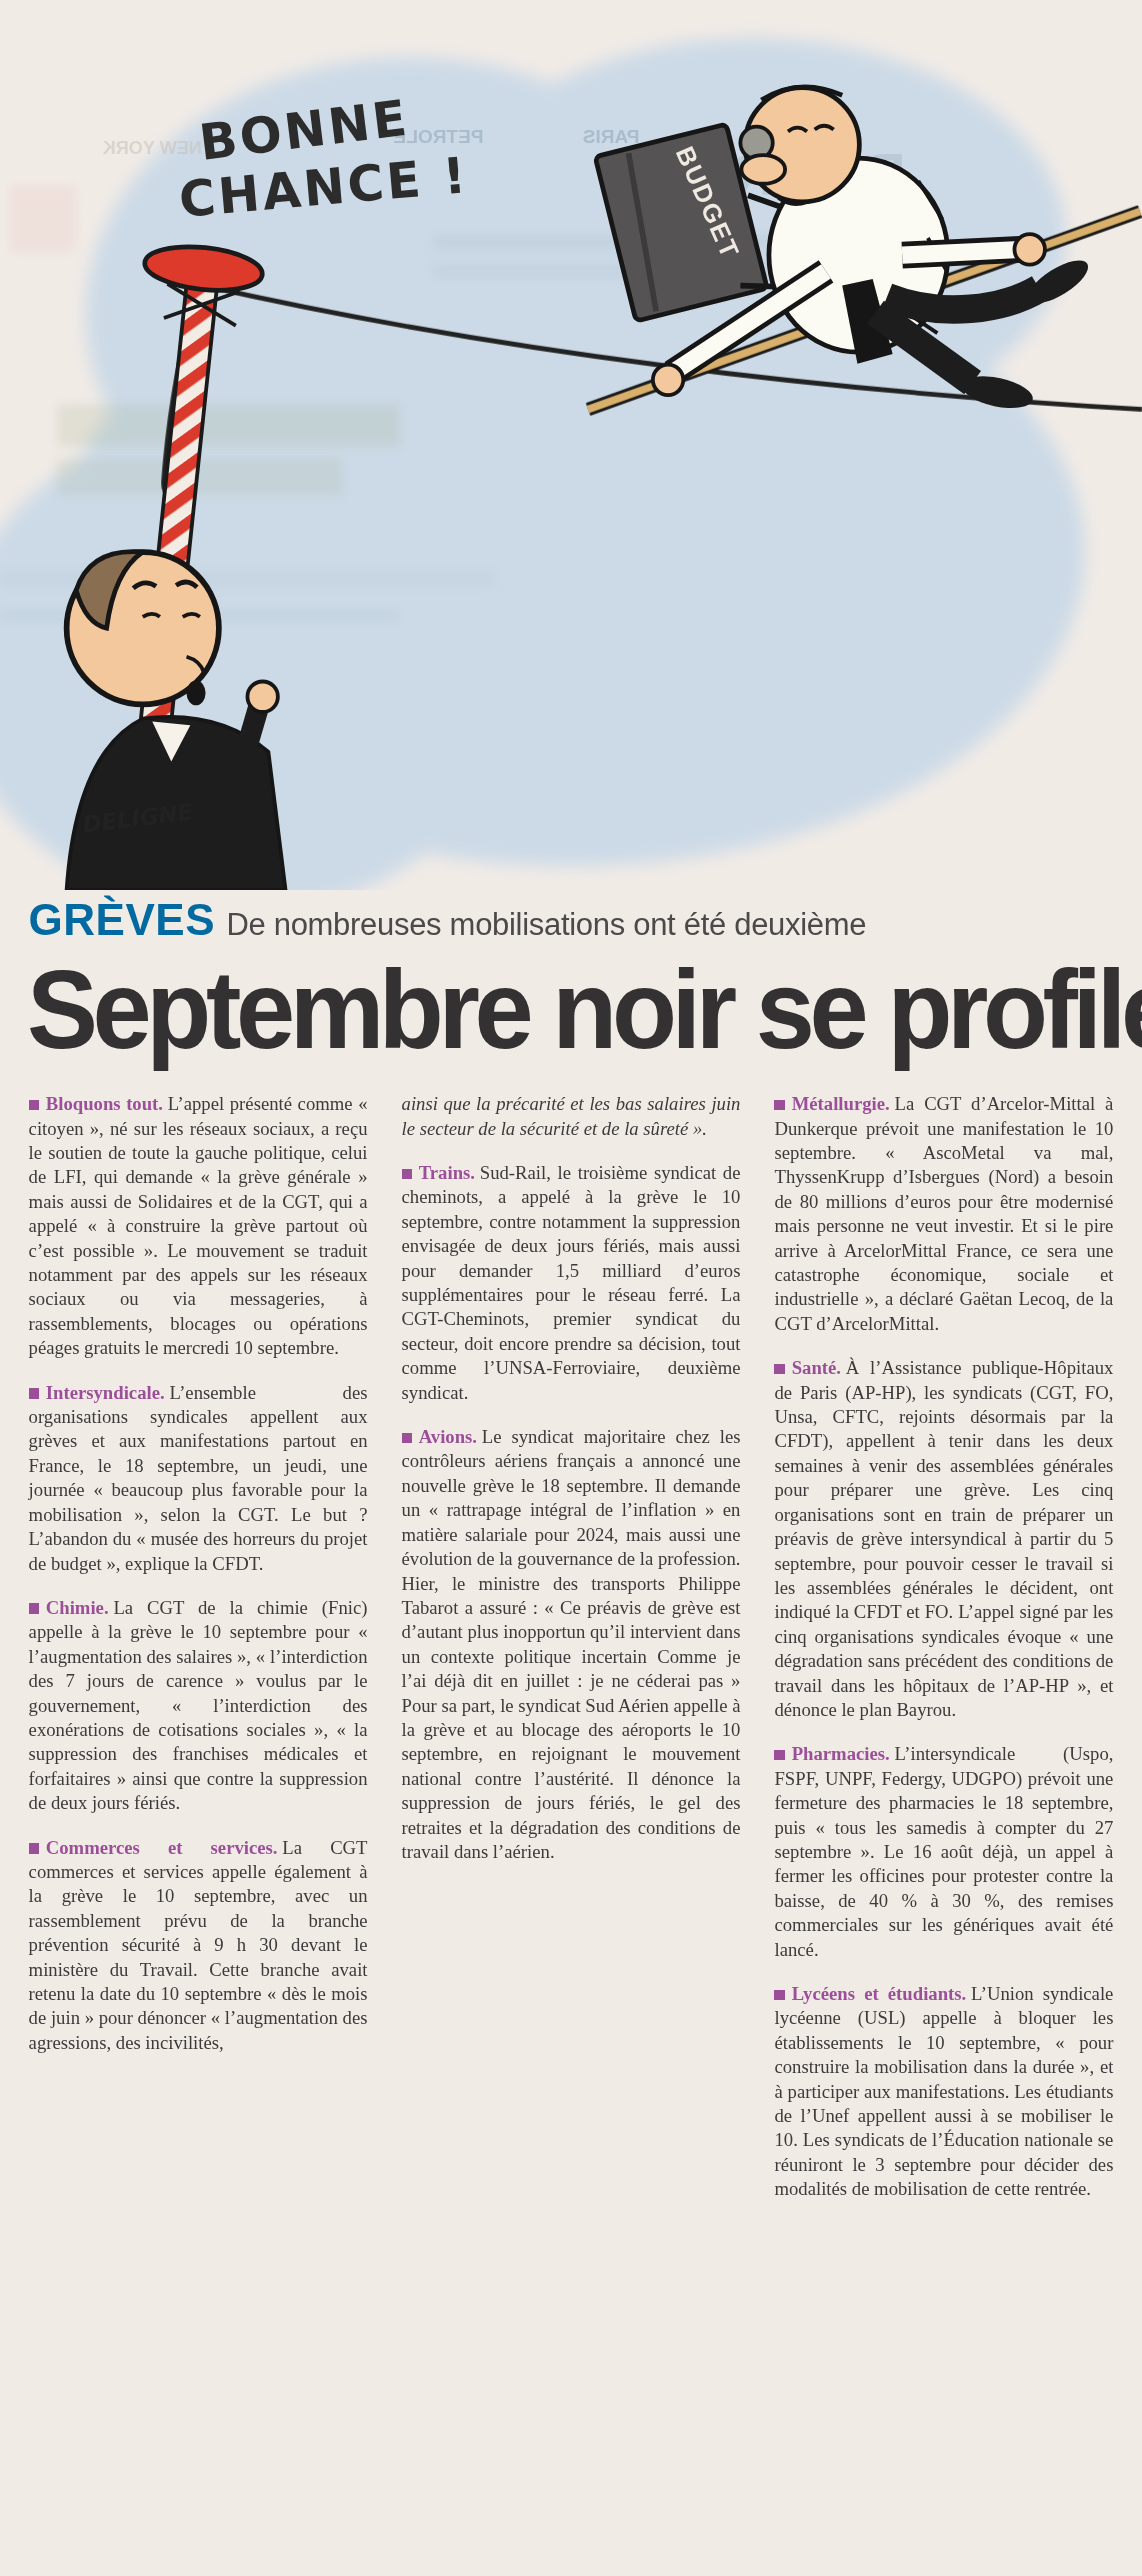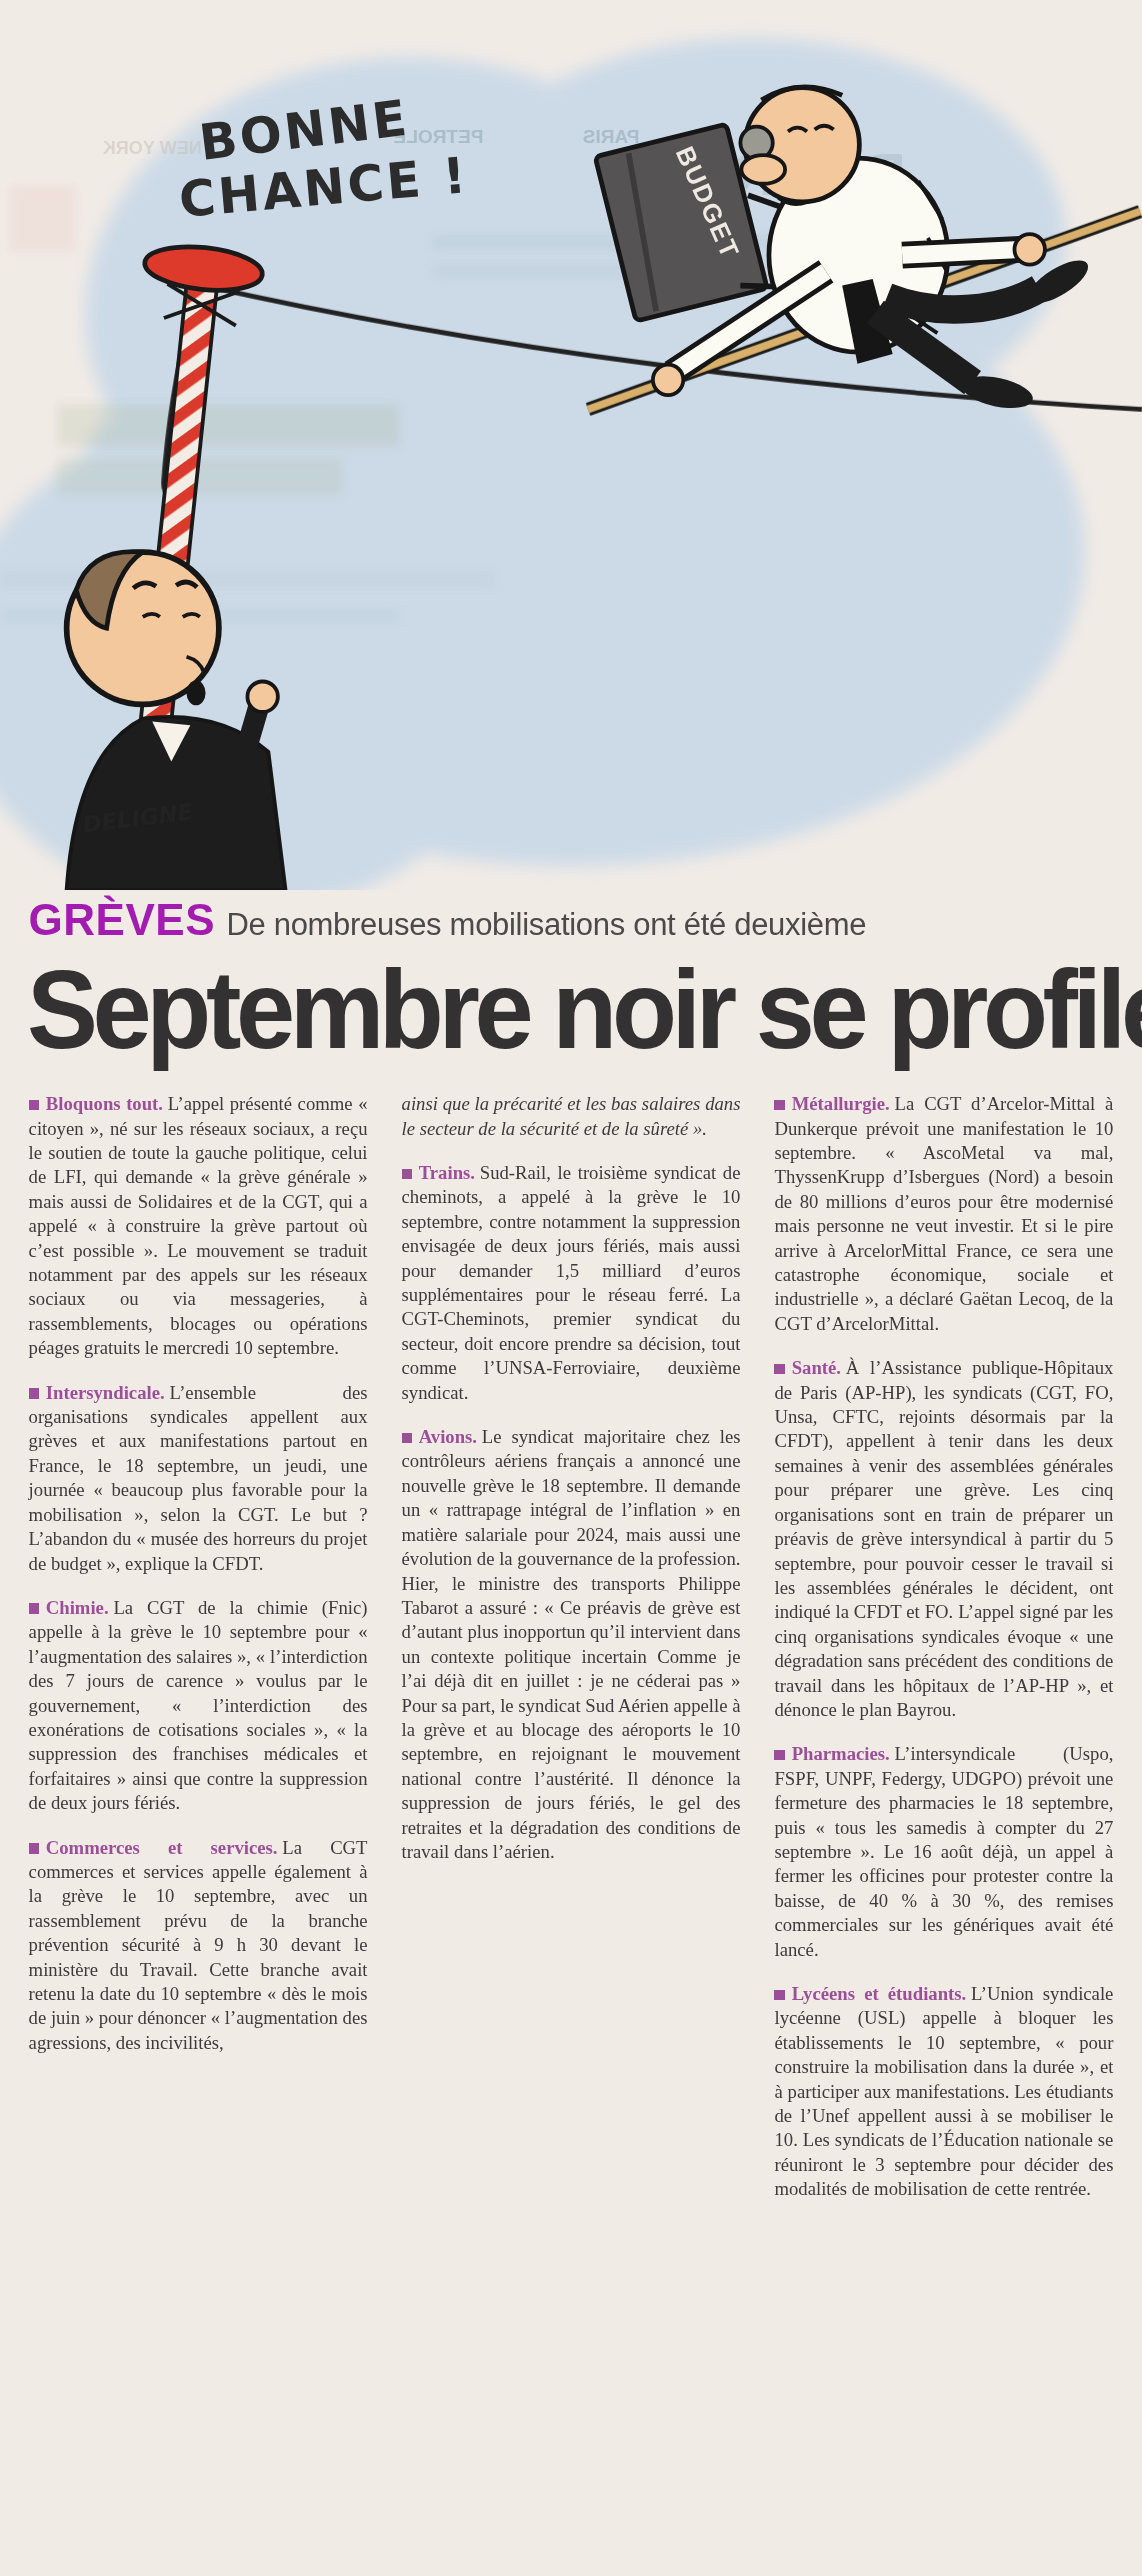--- a/index.html
+++ b/index.html
@@ -175,21 +175,21 @@
       <g font-family="DejaVu Sans, sans-serif" font-weight="800" fill="#2c2c2c">
         <text x="212" y="168" font-size="52" transform="rotate(-7 212 168)" letter-spacing="3">BONNE</text>
         <text x="190" y="228" font-size="52" transform="rotate(-5 190 228)" letter-spacing="3">CHANCE !</text>
       </g>
 
       <text x="88" y="875" font-family="DejaVu Sans, sans-serif" font-weight="800" font-style="italic" font-size="24" fill="#222" transform="rotate(-7 88 875)">DELIGNE</text>
     </svg>
   </div>
 
   <p class="kicker">
-    <span class="kicker-label" style="color:#a21caf">GRÈVES</span><span class="kl kl0">De nombreuses mobilisations ont été deuxième</span>
+    <span class="kicker-label" style="color:#0369a1">GRÈVES</span><span class="kl kl0">De nombreuses mobilisations ont été deuxième</span>
   </p>
 
   <h1 class="headline">Septembre noir se profile</h1>
 
   <div class="columns" style="--accent:#9c4f99">
 
     <div class="col">
       <p class="para">
         <span class="bullet"></span><span class="lead">Bloquons tout.</span><span class="ptext">L’appel présenté comme « citoyen », né sur les réseaux sociaux, a reçu le soutien de toute la gauche politique, celui de LFI, qui demande « la grève générale » mais aussi de Solidaires et de la CGT, qui a appelé « à construire la grève partout où c’est possible ». Le mouvement se traduit notamment par des appels sur les réseaux sociaux ou via messageries, à rassemblements, blocages ou opérations péages gratuits le mercredi 10 septembre.</span>
       </p>
@@ -199,21 +199,21 @@
       <p class="para">
         <span class="bullet"></span><span class="lead">Chimie.</span><span class="ptext">La CGT de la chimie (Fnic) appelle à la grève le 10 septembre pour « l’augmentation des salaires », « l’interdiction des 7 jours de carence » voulus par le gouvernement, « l’interdiction des exonérations de cotisations sociales », « la suppression des franchises médicales et forfaitaires » ainsi que contre la suppression de deux jours fériés.</span>
       </p>
       <p class="para">
         <span class="bullet"></span><span class="lead">Commerces et services.</span><span class="ptext">La CGT commerces et services appelle également à la grève le 10 septembre, avec un rassemblement prévu de la branche prévention sécurité à 9 h 30 devant le ministère du Travail. Cette branche avait retenu la date du 10 septembre « dès le mois de juin » pour dénoncer « l’augmentation des agressions, des incivilités,</span>
       </p>
     </div>
 
     <div class="col">
       <p class="para cont">
-        <span class="ptext">ainsi que la précarité et les bas salaires dans le secteur de la sécurité et de la sûreté ».</span>
+        <span class="ptext">ainsi que la précarité et les bas salaires juin le secteur de la sécurité et de la sûreté ».</span>
       </p>
       <p class="para">
         <span class="bullet"></span><span class="lead">Trains.</span><span class="ptext">Sud-Rail, le troisième syndicat de cheminots, a appelé à la grève le 10 septembre, contre notamment la suppression envisagée de deux jours fériés, mais aussi pour demander 1,5 milliard d’euros supplémentaires pour le réseau ferré. La CGT-Cheminots, premier syndicat du secteur, doit encore prendre sa décision, tout comme l’UNSA-Ferroviaire, deuxième syndicat.</span>
       </p>
       <p class="para">
         <span class="bullet"></span><span class="lead">Avions.</span><span class="ptext">Le syndicat majoritaire chez les contrôleurs aériens français a annoncé une nouvelle grève le 18 septembre. Il demande un « rattrapage intégral de l’inflation » en matière salariale pour 2024, mais aussi une évolution de la gouvernance de la profession. Hier, le ministre des transports Philippe Tabarot a assuré : « Ce préavis de grève est d’autant plus inopportun qu’il intervient dans un contexte politique incertain Comme je l’ai déjà dit en juillet : je ne céderai pas » Pour sa part, le syndicat Sud Aérien appelle à la grève et au blocage des aéroports le 10 septembre, en rejoignant le mouvement national contre l’austérité. Il dénonce la suppression de jours fériés, le gel des retraites et la dégradation des conditions de travail dans l’aérien.</span>
       </p>
     </div>
 
     <div class="col">

